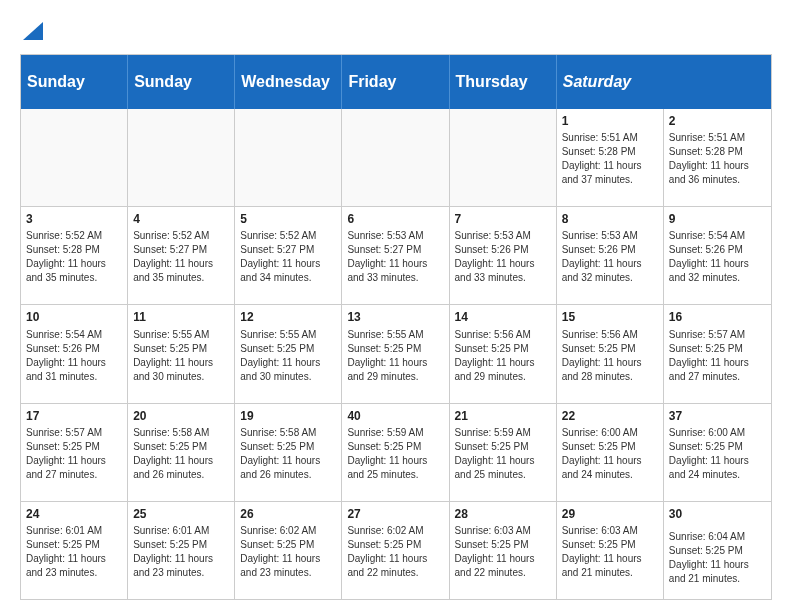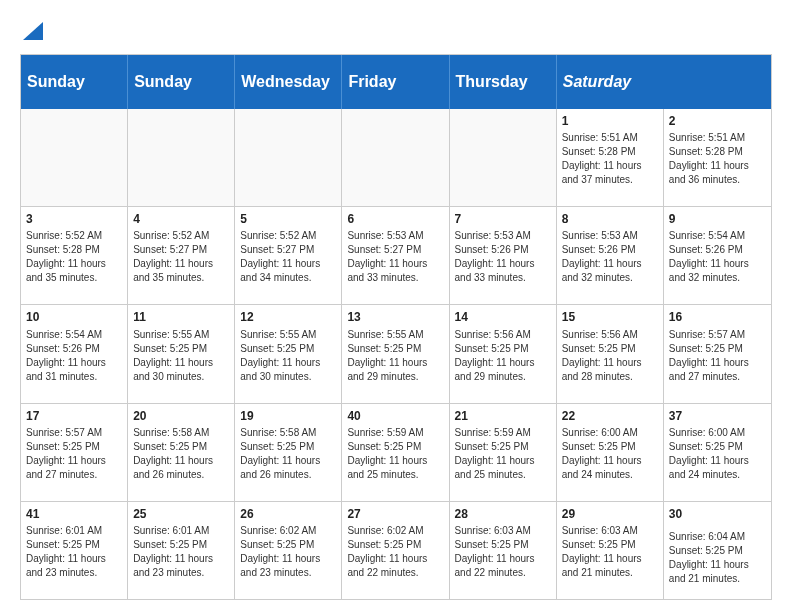--- a/index.html
+++ b/index.html
@@ -300,21 +300,21 @@
           <div class="cal-cell">
             <span class="day-num">37</span>
             <div class="day-info" style="white-space: pre-line;">Sunrise: 6:00 AM
 Sunset: 5:25 PM
 Daylight: 11 hours
 and 24 minutes.</div>
           </div>
         </div>
         <div class="cal-row">
           <div class="cal-cell">
-            <span class="day-num">41</span>
+            <span class="day-num">24</span>
             <div class="day-info" style="white-space: pre-line;">Sunrise: 6:01 AM
 Sunset: 5:25 PM
 Daylight: 11 hours
 and 23 minutes.</div>
           </div>
           <div class="cal-cell">
             <span class="day-num">25</span>
             <div class="day-info" style="white-space: pre-line;">Sunrise: 6:01 AM
 Sunset: 5:25 PM
 Daylight: 11 hours

